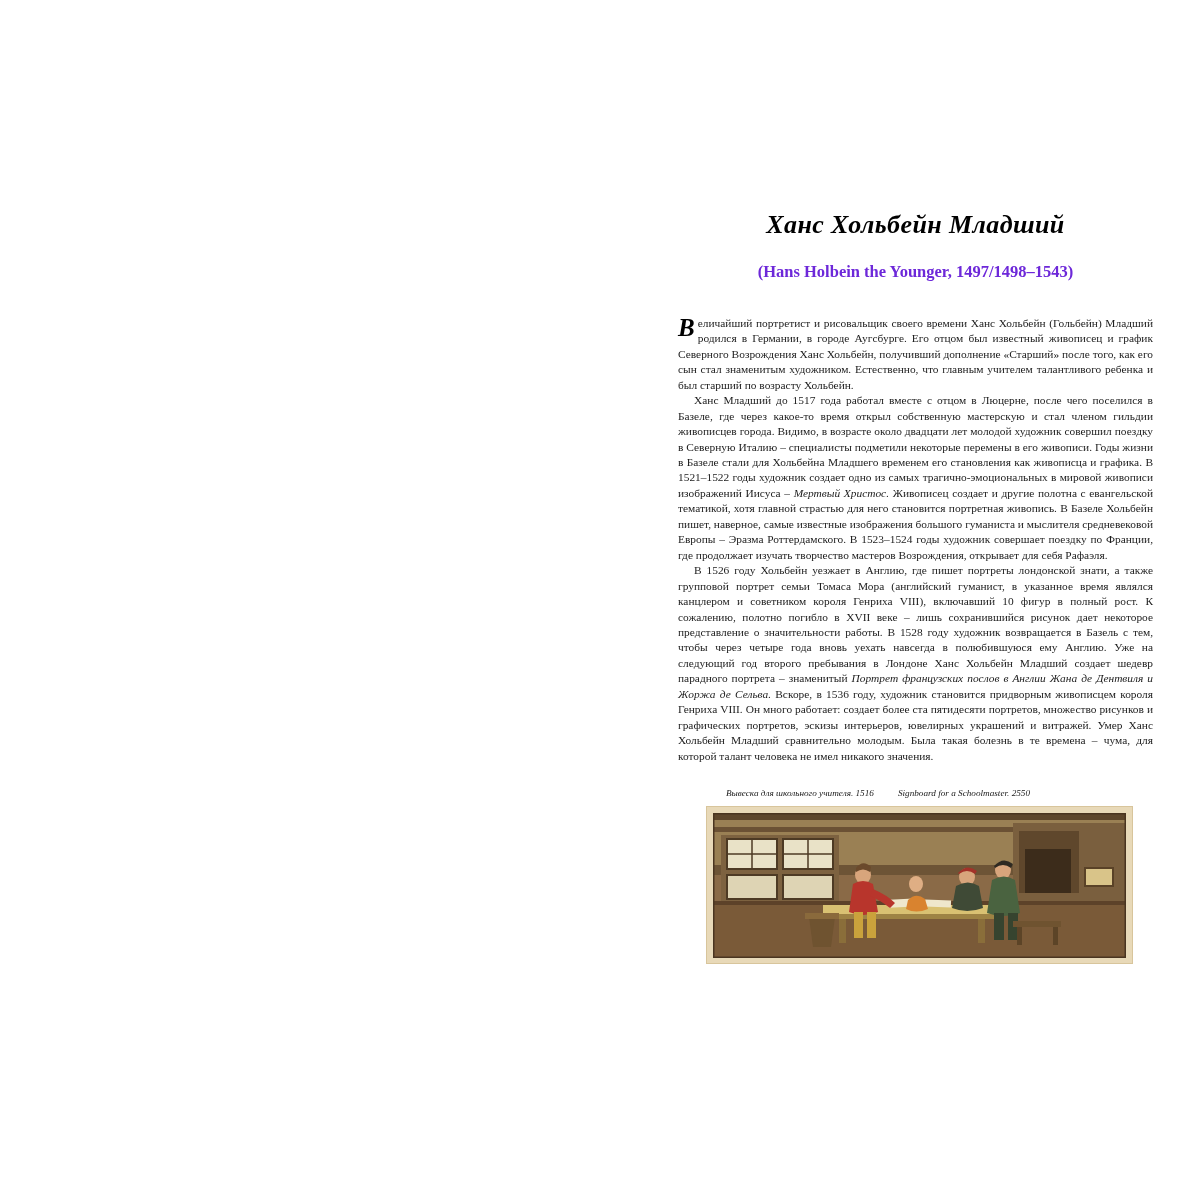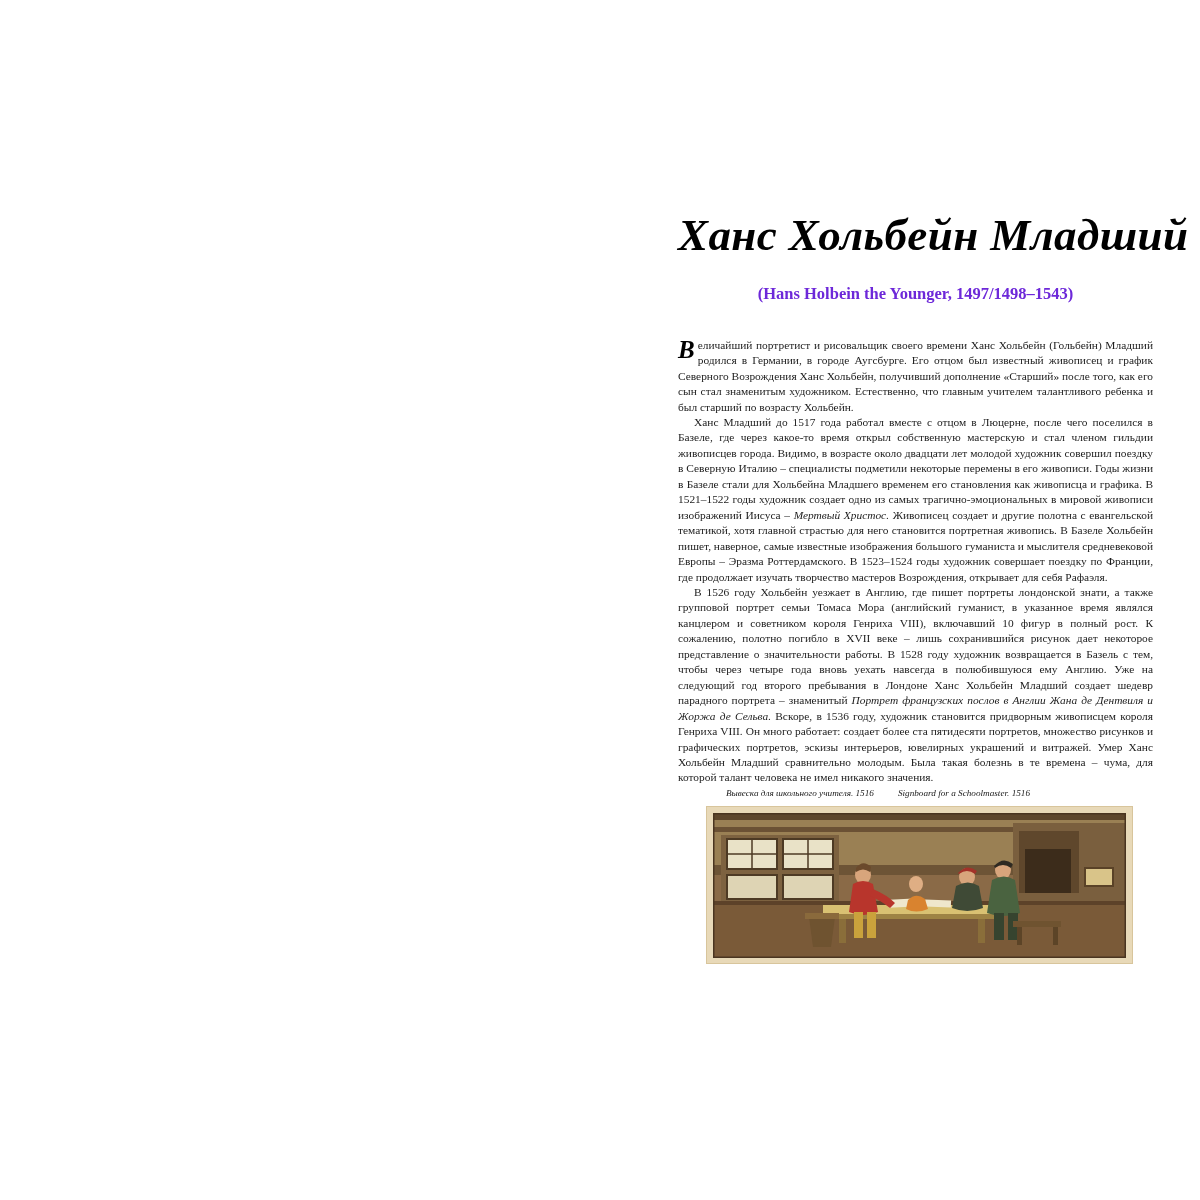--- a/index.html
+++ b/index.html
@@ -28,21 +28,21 @@
     position: absolute;
     left: 678px;
     top: 210px;
     width: 475px;
   }
 
   .title {
     font-family: "Liberation Serif", serif;
     font-weight: bold;
     font-style: italic;
-    font-size: 45px;
+    font-size: 26px;
     letter-spacing: 0.4px;
     text-align: center;
     color: #000000;
     margin: 0 0 0 0;
     line-height: 1.15;
     white-space: nowrap;
   }
 
   .subtitle {
     font-family: "Liberation Serif", serif;
@@ -144,21 +144,21 @@
       <p><span>Ханс Младший до 1517 года работал вместе с отцом в Люцерне, после чего поселился в Базеле, где через какое-то время открыл собственную мастерскую и стал членом гильдии живописцев города. Видимо, в возрасте около двадцати лет молодой художник совершил поездку в Северную Италию – специалисты подметили некоторые перемены в его живописи. Годы жизни в Базеле стали для Хольбейна Младшего временем его становления как живописца и графика. В 1521–1522 годы художник создает одно из самых трагично-эмоциональных в мировой живописи изображений Иисуса – </span><span class="it">Мертвый Христос.</span><span> Живописец создает и другие полотна с евангельской тематикой, хотя главной страстью для него становится портретная живопись. В Базеле Хольбейн пишет, наверное, самые известные изображения большого гуманиста и мыслителя средневековой Европы – Эразма Роттердамского. В 1523–1524 годы художник совершает поездку по Франции, где продолжает изучать творчество мастеров Возрождения, открывает для себя Рафаэля.</span></p>
 
       <p><span>В 1526 году Хольбейн уезжает в Англию, где пишет портреты лондонской знати, а также групповой портрет семьи Томаса Мора (английский гуманист, в указанное время являлся канцлером и советником короля Генриха VIII), включавший 10 фигур в полный рост. К сожалению, полотно погибло в XVII веке – лишь сохранившийся рисунок дает некоторое представление о значительности работы. В 1528 году художник возвращается в Базель с тем, чтобы через четыре года вновь уехать навсегда в полюбившуюся ему Англию. Уже на следующий год второго пребывания в Лондоне Ханс Хольбейн Младший создает шедевр парадного портрета – знаменитый </span><span class="it">Портрет французских послов в Англии Жана де Дентвиля и Жоржа де Сельва.</span><span> Вскоре, в 1536 году, художник становится придворным живописцем короля Генриха VIII. Он много работает: создает более ста пятидесяти портретов, множество рисунков и графических портретов, эскизы интерьеров, ювелирных украшений и витражей. Умер Ханс Хольбейн Младший сравнительно молодым. Была такая болезнь в те времена – чума, для которой талант человека не имел никакого значения.</span></p>
 
     </div>
   </div>
 
   <div class="figure">
     <div class="figure-caption">
       <span>Вывеска для школьного учителя. 1516</span>
-      <span>Signboard for a Schoolmaster. 1516</span>
+      <span>Signboard for a Schoolmaster. 2550</span>
     </div>
 
     <div class="figure-frame">
       <div class="painting">
         <svg width="413" height="145" viewBox="0 0 413 145" xmlns="http://www.w3.org/2000/svg">
 
           <rect x="0" y="0" width="413" height="145" fill="#8a6a47"></rect>
           <rect x="0" y="0" width="413" height="52" fill="#9a8054"></rect>
           <rect x="0" y="52" width="413" height="10" fill="#6d5436"></rect>
 

